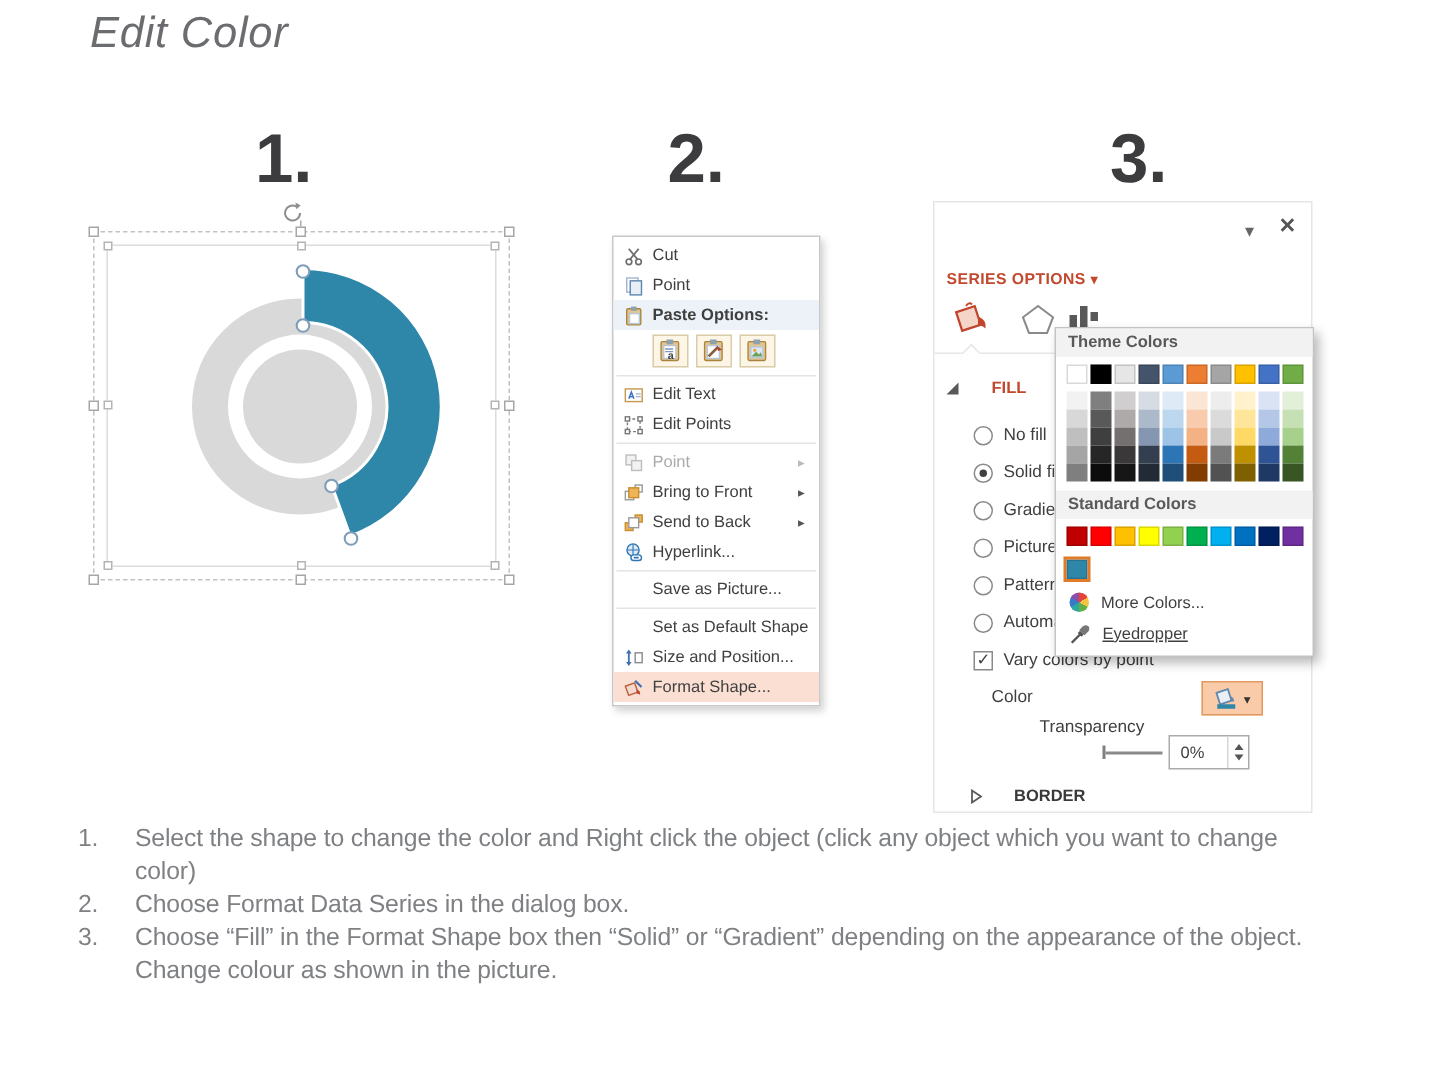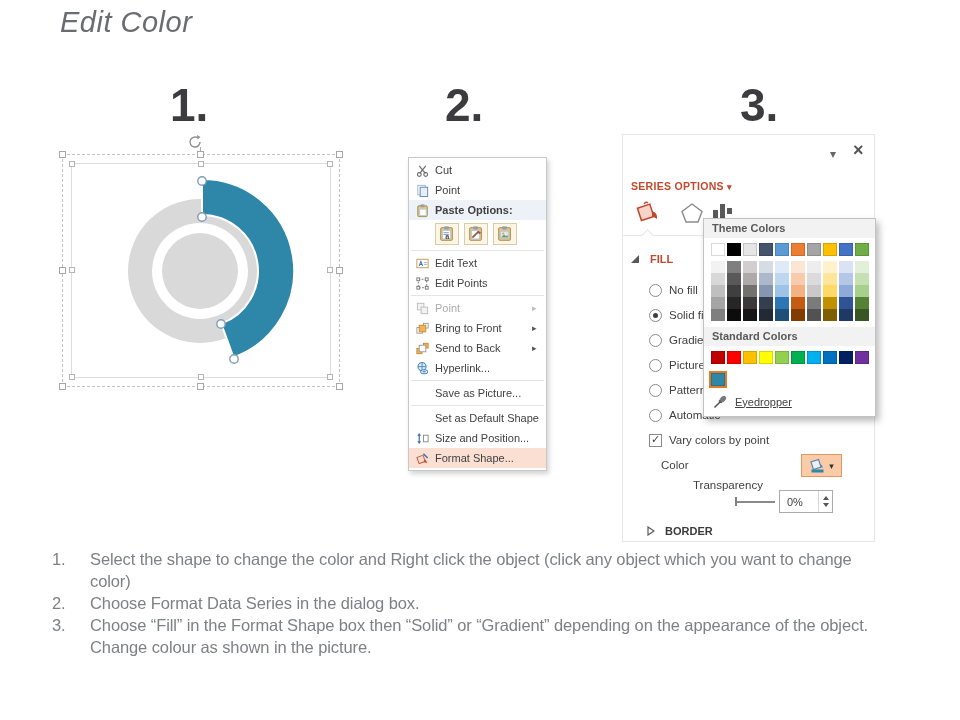--- a/index.html
+++ b/index.html
@@ -36,21 +36,21 @@
 
   
   #format-pane { left:622px; top:134px; width:253px; height:408px; background:#fff; border:1px solid #E6E6E6; font-size:11.5px; color:#3F3F3F; }
   #pane-title { position:absolute; left:8px; top:8px; font-size:20px; color:#C2492E; }
   #pane-caret { position:absolute; left:207px; top:12px; color:#666; font-size:12px; }
   #pane-close { position:absolute; left:230px; top:5px; color:#555; font-size:18px; font-weight:bold; }
   #series-opt { position:absolute; left:8px; top:45px; font-size:10.5px; font-weight:bold; color:#C2492E; letter-spacing:.3px; }
   #series-opt .car { font-size:9px; }
   .tabline { position:absolute; left:0; top:100px; width:251px; height:1px; background:#E6E6E6; }
   .tabnotch { position:absolute; left:20px; top:96px; width:9px; height:9px; background:#fff; border-left:1px solid #E6E6E6; border-top:1px solid #E6E6E6; transform:rotate(45deg); }
-  .sect-hdr { position:absolute; display:flex; align-items:center; gap:10px; font-weight:bold; font-size:11px; }
+  .sect-hdr { position:absolute; display:flex; align-items:center; gap:21px; font-weight:bold; font-size:11px; }
   .fill-red { color:#C2492E; }
   .opt { position:absolute; left:26px; display:flex; align-items:center; gap:7px; height:16px; }
   .radio { width:13px; height:13px; border:1px solid #8A8A8A; border-radius:50%; background:#fff; flex:none; position:relative; }
   .radio.on::after { content:""; position:absolute; left:3px; top:3px; width:5px; height:5px; border-radius:50%; background:#3F3F3F; }
   .chk { width:13px; height:13px; border:1px solid #8A8A8A; background:#fff; flex:none; position:relative; }
   .chk.on::after { content:"✓"; position:absolute; left:1px; top:-2px; font-size:11px; color:#3F3F3F; }
   #color-btn { position:absolute; left:178px; top:319px; width:41px; height:23px; background:#F9CBA8; border:1px solid #E2995F;
                display:flex; align-items:center; justify-content:center; gap:3px; }
   #color-btn .car { font-size:9px; color:#333; }
   .slider-tick { position:absolute; left:112px; top:362px; width:2px; height:9px; background:#808080; }
@@ -471,20 +471,24 @@
       <div class="sw" style="background: rgb(146, 208, 80);"></div>
       <div class="sw" style="background: rgb(0, 176, 80);"></div>
       <div class="sw" style="background: rgb(0, 176, 240);"></div>
       <div class="sw" style="background: rgb(0, 112, 192);"></div>
       <div class="sw" style="background: rgb(0, 32, 96);"></div>
       <div class="sw" style="background: rgb(112, 48, 160);"></div>
     </div>
   <div class="cgrid recent">
       <div class="sw" style="background: rgb(46, 134, 168);"></div>
     </div>
+  <div class="pick-row">
+    <span class="wheel"></span>
+    <span>More Colors...</span>
+  </div>
   <div class="pick-row" style="margin-bottom:4px;text-decoration:underline;">
     <svg width="14" height="14" viewBox="0 0 14 14">
       <path d="M1.5 12.5 L7.5 6.5" stroke="#555" stroke-width="1.6"></path>
       <path d="M7 4.5 L9.5 7 L8 8.5 L5.5 6 Z" fill="#555"></path>
       <path d="M9 1.5 q2-1.5 3.5 0 q1.5 1.5 0 3.5 L10 7.5 L6.5 4 Z" fill="#777"></path>
     </svg>
     <span>Eyedropper</span>
   </div>
 </div>
 

